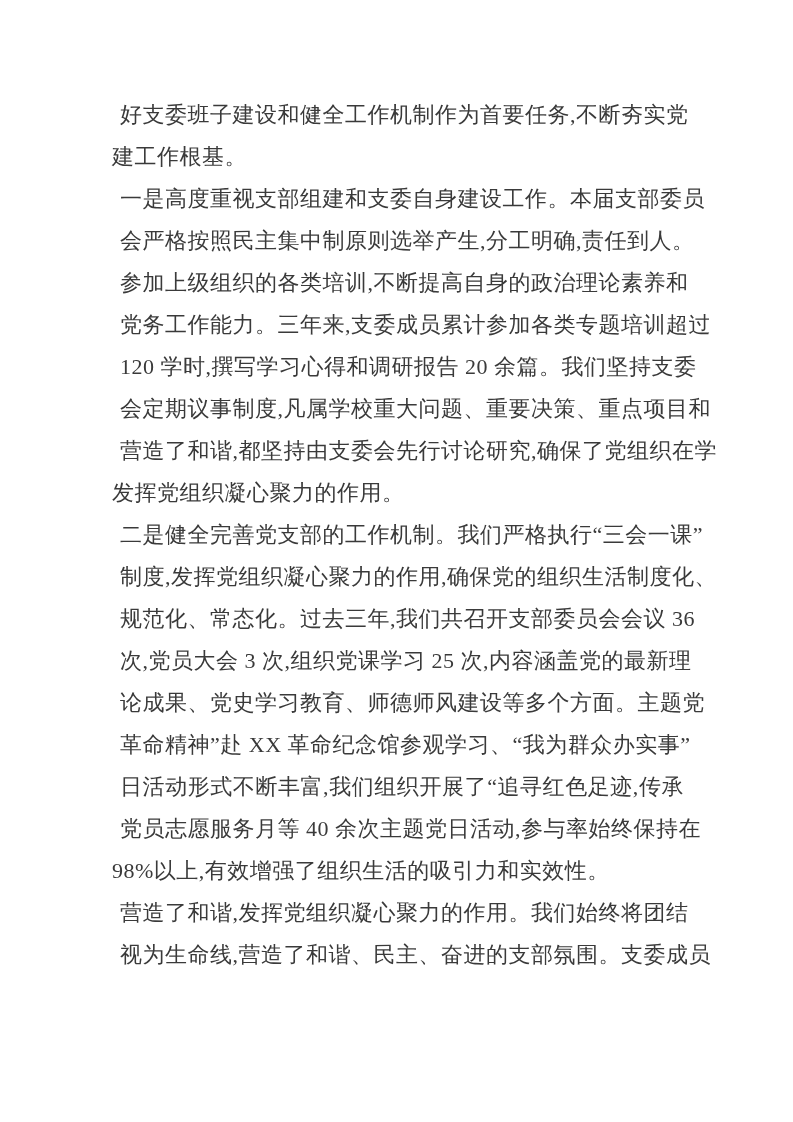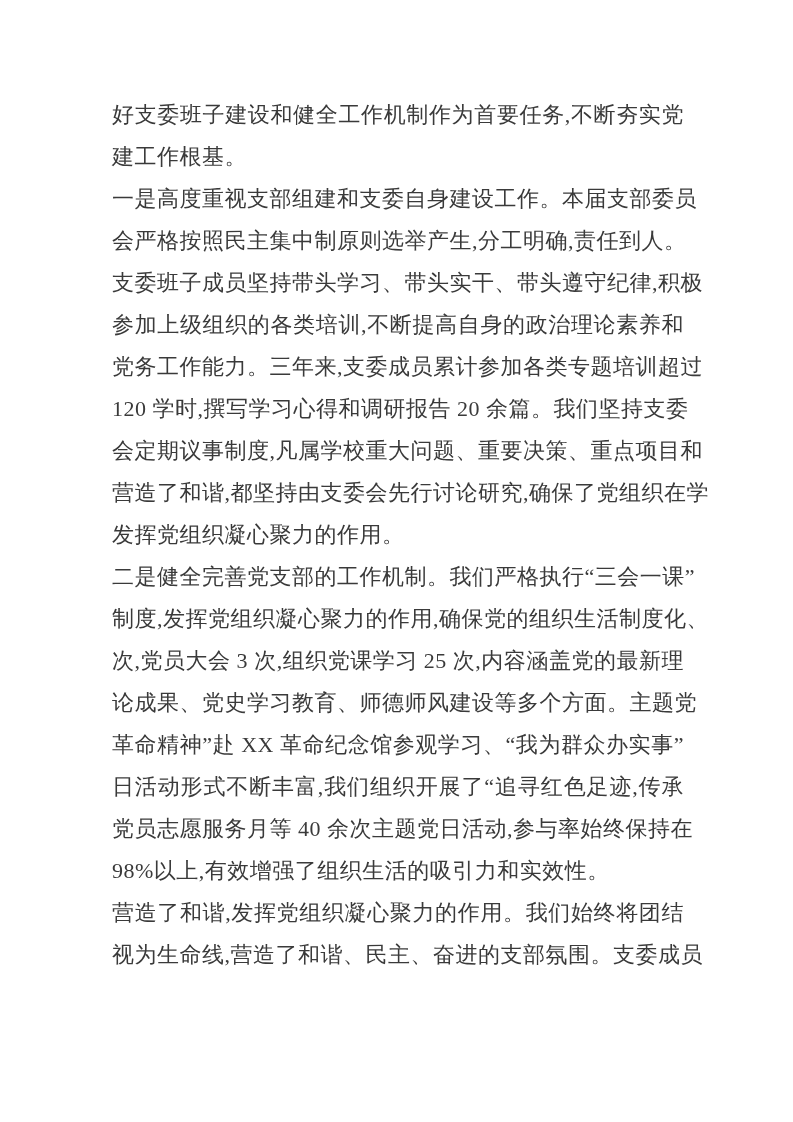--- a/index.html
+++ b/index.html
@@ -29,20 +29,21 @@
   .para {
     margin: 0;
     padding: 0;
   }
   
   .ln {
     display: block;
     white-space: nowrap;
     text-align: justify;
     text-align-last: justify;
+    margin-left: 8px;
   }
   
   .ln-end {
     display: block;
     white-space: nowrap;
     text-align: center;
     text-align-last: left;
   }
 </style>
 </head>
@@ -52,32 +53,32 @@
   <div class="content">
 
     <p class="para">
       <span class="ln">好支委班子建设和健全工作机制作为首要任务,不断夯实党</span>
       <span class="ln-end">建工作根基。</span>
     </p>
 
     <p class="para">
       <span class="ln">一是高度重视支部组建和支委自身建设工作。本届支部委员</span>
       <span class="ln">会严格按照民主集中制原则选举产生,分工明确,责任到人。</span>
-      <span class="ln">支委班子成员坚持带头学习、带头实干、带头遵守纪律,积极</span>
       <span class="ln">参加上级组织的各类培训,不断提高自身的政治理论素养和</span>
       <span class="ln">党务工作能力。三年来,支委成员累计参加各类专题培训超过</span>
       <span class="ln">120 学时,撰写学习心得和调研报告 20 余篇。我们坚持支委</span>
       <span class="ln">会定期议事制度,凡属学校重大问题、重要决策、重点项目和</span>
       <span class="ln">营造了和谐,都坚持由支委会先行讨论研究,确保了党组织在学</span>
       <span class="ln-end">发挥党组织凝心聚力的作用。</span>
     </p>
 
     <p class="para">
       <span class="ln">二是健全完善党支部的工作机制。我们严格执行“三会一课”</span>
       <span class="ln">制度,发挥党组织凝心聚力的作用,确保党的组织生活制度化、</span>
+      <span class="ln">规范化、常态化。过去三年,我们共召开支部委员会会议 36</span>
       <span class="ln">次,党员大会 3 次,组织党课学习 25 次,内容涵盖党的最新理</span>
       <span class="ln">论成果、党史学习教育、师德师风建设等多个方面。主题党</span>
       <span class="ln">革命精神”赴 XX 革命纪念馆参观学习、“我为群众办实事”</span>
       <span class="ln">日活动形式不断丰富,我们组织开展了“追寻红色足迹,传承</span>
       <span class="ln">党员志愿服务月等 40 余次主题党日活动,参与率始终保持在</span>
       <span class="ln-end">98%以上,有效增强了组织生活的吸引力和实效性。</span>
     </p>
 
     <p class="para">
       <span class="ln">营造了和谐,发挥党组织凝心聚力的作用。我们始终将团结</span>

